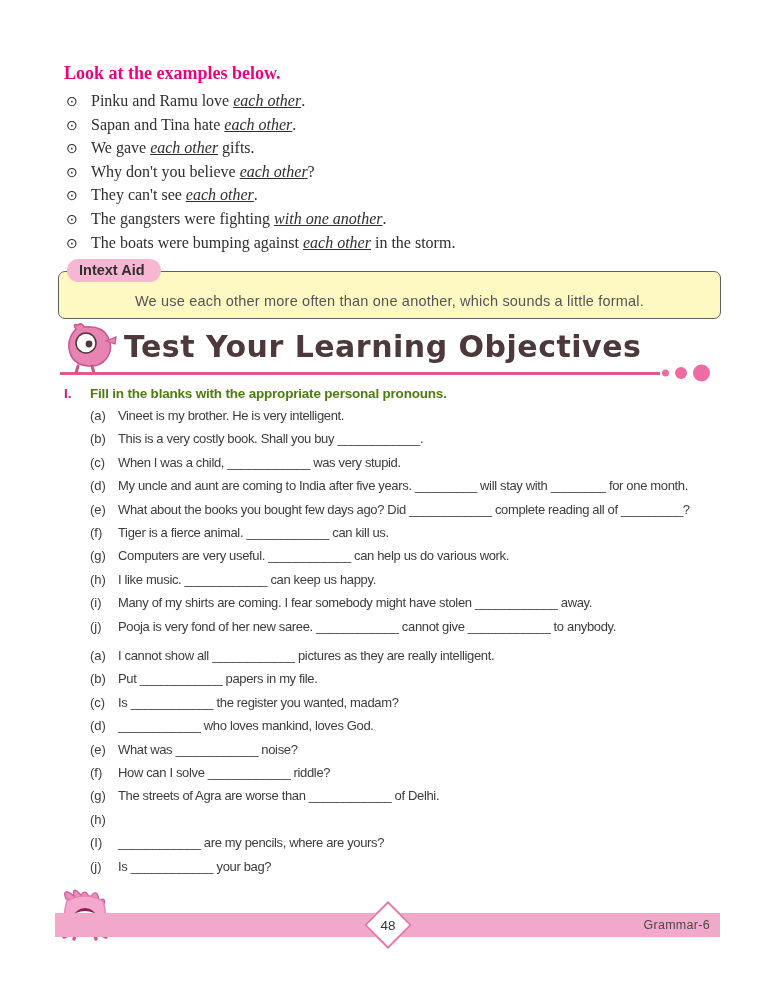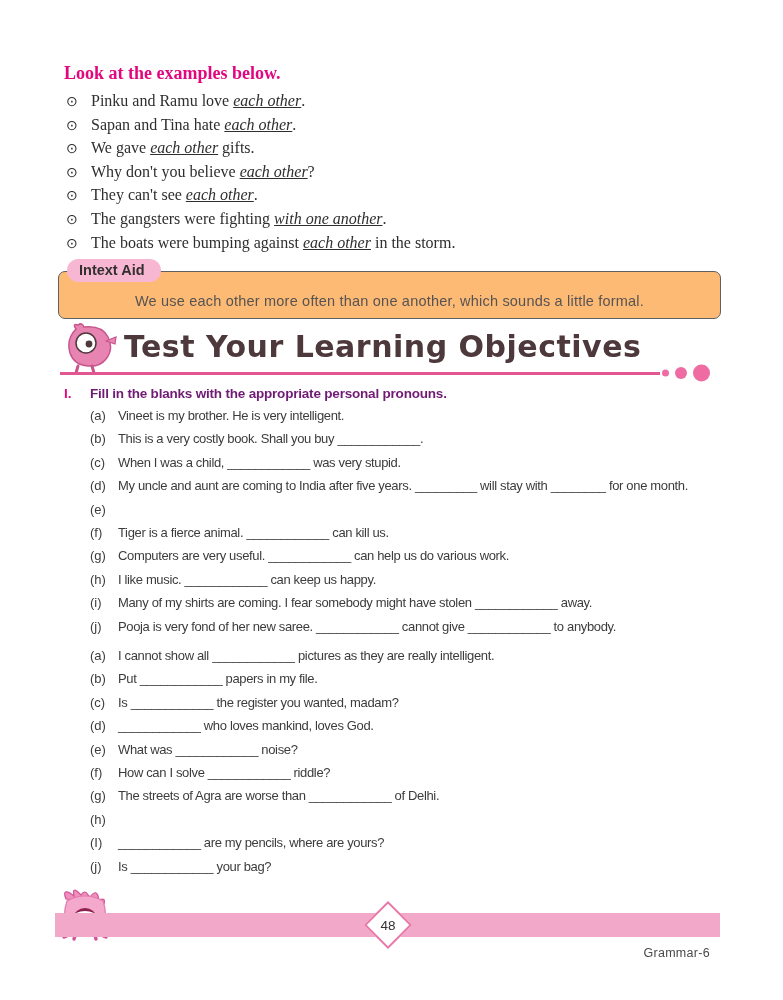--- a/index.html
+++ b/index.html
@@ -26,21 +26,21 @@
     height:23.6px;
     font-family:"Liberation Serif",serif;
     font-size:16px;color:#2e2e2e;
   }
   .bullet{width:25px;flex:0 0 25px;font-size:14px;color:#2e2e2e;}
   .ex-text em{font-style:italic;text-decoration:underline;}
   
   .intext{
     position:absolute;left:58px;right:62px;top:271px;height:46px;
     border:1.6px solid #606060;border-radius:7px;
-    background:#fdba74;
+    background:#fef9c3;
   }
   .intext-label{
     position:absolute;top:-13px;left:8px;
     background:#f7b7d3;
     border-radius:12px;
     padding:3px 16px 4px 12px;
     font-size:14.5px;font-weight:bold;color:#332f2f;
   }
   .intext-text{
     margin:0;padding:21px 16px 0 16px;
@@ -67,21 +67,21 @@
   .dot.d3{left:633px;width:17px;height:17px;}
   
   .section{position:absolute;left:64px;right:40px;}
   .sec-1{top:386px;}
   .sec-2{top:648px;}
   .sec-head{display:flex;margin-bottom:7px;}
   .numeral{
     width:26px;flex:0 0 26px;
     font-size:13.5px;font-weight:bold;color:#e2077e;
   }
-  .sec-title{font-size:13.5px;font-weight:bold;color:#701a75;letter-spacing:-.2px;}
+  .sec-title{font-size:13.5px;font-weight:bold;color:#4d7c0f;letter-spacing:-.2px;}
   .q-row{display:flex;height:23.4px;align-items:baseline;}
   .q-label{
     width:28px;flex:0 0 28px;margin-left:26px;
     font-size:13px;color:#3c3c3c;
   }
   .q-text{
     font-size:13px;color:#3c3c3c;letter-spacing:-.35px;white-space:nowrap;
   }
   
   .footer-band{
@@ -94,21 +94,21 @@
     transform:translate(-50%,-50%) rotate(45deg);
     background:#ffffff;border:2px solid #e878a8;
   }
   .diamond span{
     position:absolute;left:50%;top:50%;
     transform:translate(-50%,-50%) rotate(-45deg);
     font-size:13.5px;color:#333;
   }
   .book-label{
     position:absolute;right:10px;top:50%;transform:translateY(-50%);
-    font-size:12.5px;color:#4a4a4a;letter-spacing:.3px;margin-top:28px;
+    font-size:12.5px;color:#4a4a4a;letter-spacing:.3px;
   }
   .footer-mascot{position:absolute;left:58px;top:885px;}
 </style>
 </head>
 <body>
 
 <div class="page">
 
   <h2 class="examples-heading">Look at the examples below.</h2>
 
@@ -180,20 +180,21 @@
     <div class="q-row">
       <span class="q-label">(c)</span>
       <span class="q-text">When I was a child, ____________ was very stupid.</span>
     </div>
     <div class="q-row">
       <span class="q-label">(d)</span>
       <span class="q-text">My uncle and aunt are coming to India after five years. _________ will stay with ________ for one month.</span>
     </div>
     <div class="q-row">
       <span class="q-label">(e)</span>
+      <span class="q-text">What about the books you bought few days ago? Did ____________ complete reading all of _________?</span>
     </div>
     <div class="q-row">
       <span class="q-label">(f)</span>
       <span class="q-text">Tiger is a fierce animal. ____________ can kill us.</span>
     </div>
     <div class="q-row">
       <span class="q-label">(g)</span>
       <span class="q-text">Computers are very useful. ____________ can help us do various work.</span>
     </div>
     <div class="q-row">

